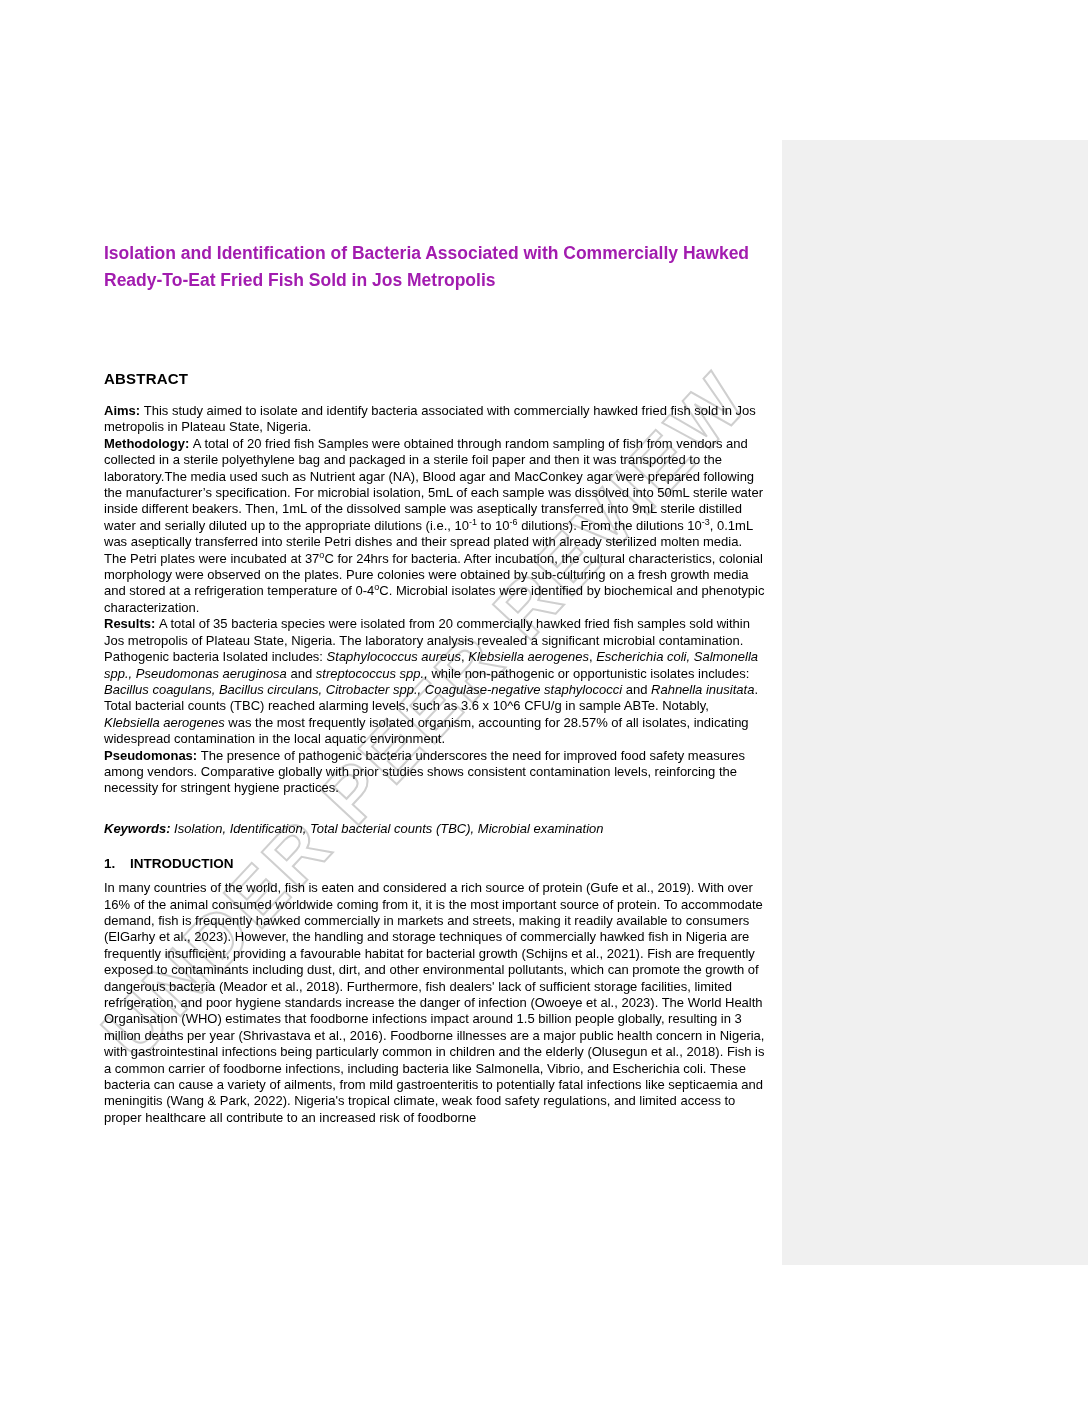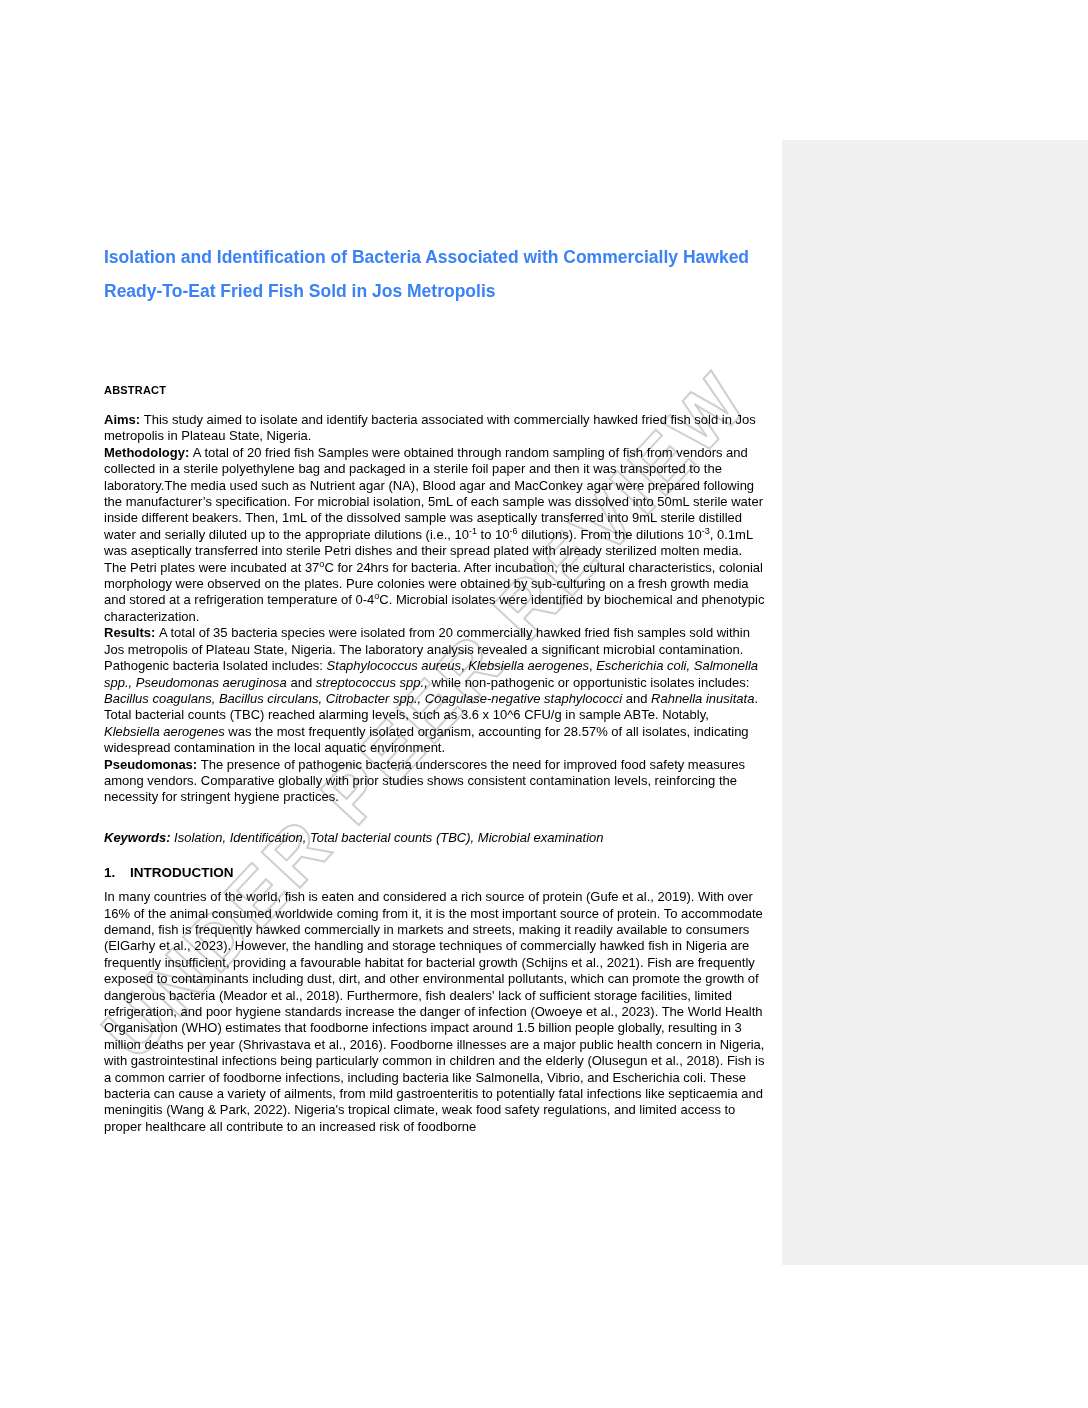--- a/index.html
+++ b/index.html
@@ -36,26 +36,26 @@
   }
   .content {
     position: absolute;
     left: 104px; top: 240px;
     width: 662px;
     z-index: 1;
   }
   .title {
     font-size: 17.5px;
     font-weight: bold;
-    line-height: 34px;
-    color: #3b82f6;
+    line-height: 27px;
+    color: #a21caf;
   }
   .abstract-heading {
     margin-top: 76px;
-    font-size: 11px;
+    font-size: 15px;
     font-weight: bold;
     letter-spacing: 0.2px;
   }
   .abstract-body {
     margin-top: 16px;
     font-size: 13px;
     line-height: 16.4px;
   }
   .abstract-body p { margin: 0; }
   .keywords {

